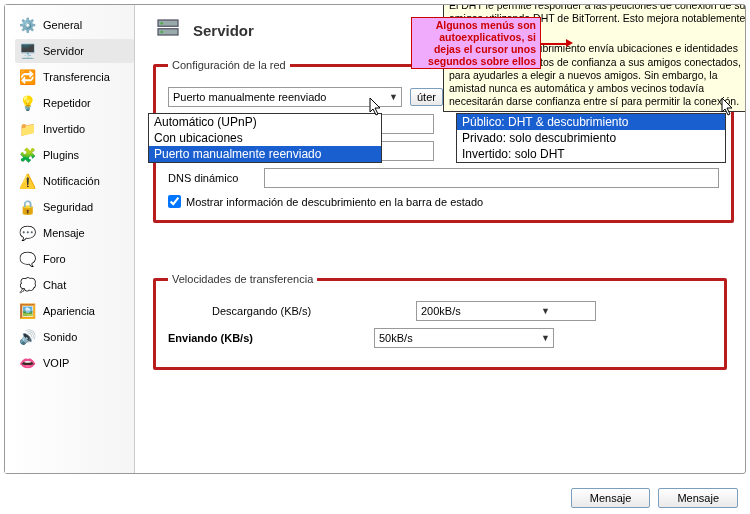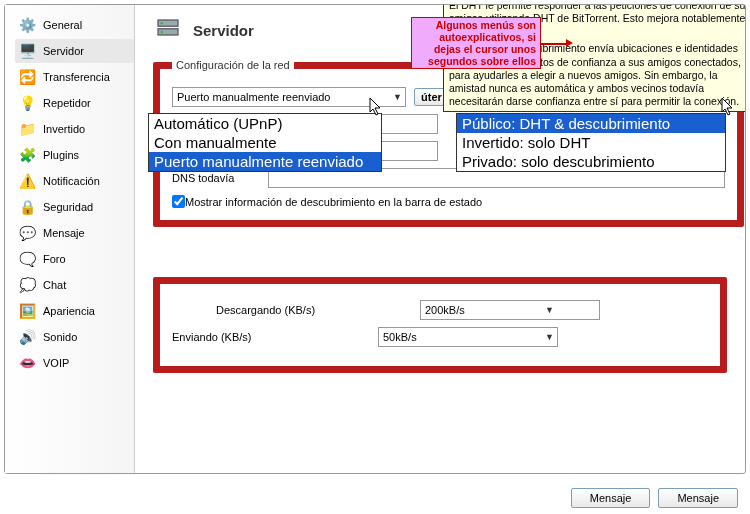--- a/index.html
+++ b/index.html
@@ -6,38 +6,38 @@
 body { font-family: Tahoma, Arial, sans-serif; font-size: 11px; background: #fff; width: 750px; height: 514px; position: relative; overflow: hidden; }
 .main { display: flex; height: 470px; border: 1px solid #999; margin: 4px; border-radius: 3px; background: #fff; }
 .sidebar { width: 130px; border-right: 1px solid #ccc; padding: 8px 0 8px 10px; overflow: hidden; background: linear-gradient(to right, #fff 0%, #f5f5f5 100%); }
 .sidebar-item { display: flex; align-items: center; padding: 3px 4px; cursor: pointer; margin-bottom: 2px; }
 .sidebar-item.selected { background: #e8e8e8; border-radius: 2px; }
 .sidebar-item .icon { width: 18px; height: 18px; margin-right: 6px; display: inline-flex; align-items: center; justify-content: center; font-size: 14px; }
 .content { flex: 1; padding: 10px 18px; position: relative; overflow: hidden; }
 .page-header { display: flex; align-items: center; margin-bottom: 14px; }
 .page-header .hicon { width: 30px; height: 30px; margin-right: 10px; }
 .page-header h2 { font-size: 15px; font-weight: bold; color: #333; }
-fieldset { border: 7px solid #b91c1c; border-radius: 2px; padding: 16px 12px 12px 12px; margin: 6px 0 14px 0; position: relative; }
+fieldset { border: 3px solid #b91c1c; border-radius: 2px; padding: 16px 12px 12px 12px; margin: 6px 0 14px 0; position: relative; }
 fieldset legend { padding: 0 4px; color: #333; font-size: 11px; }
 .row { display: flex; align-items: center; margin-bottom: 7px; gap: 6px; }
 .row label.lbl { width: 90px; }
 input[type=text] { border: 1px solid #999; padding: 2px 4px; font-size: 11px; height: 20px; background:#fff; }
 .puerto { width: 48px; text-align:left; }
 .combo-wrap { position: relative; }
 .combo-wrap .arrow { position: absolute; right: 4px; top: 50%; transform: translateY(-50%); pointer-events: none; font-size: 9px; color: #333; }
-.drop { position: absolute; background: #fff; border: 1px solid #333; font-size: 15px; z-index: 30; }
+.drop { position: absolute; background: #fff; border: 1px solid #333; font-size: 12px; z-index: 30; }
 .drop .opt { padding: 1px 5px; white-space: nowrap; }
 .drop .opt.sel { background: #1a5fcf; color: #fff; }
 .tooltip { position: absolute; right: 0; top: 0; width: 320px; background: #ffffe1; border: 1px solid #333; padding: 3px 5px; font-size: 10.5px; line-height: 1.25; z-index: 25; }
 .callout { position: absolute; top: 12px; left: 276px; width: 130px; background: #f0abfc; border: 1px solid #c00; padding: 1px 4px; color: #c00; font-size: 10.5px; line-height: 1.15; font-weight: bold; z-index: 40; text-align: right; }
 .callout .arrowline { position:absolute; right:-27px; top:50%; width:26px; height:2px; background:#c00;}
 .callout .arrowhead { position:absolute; right:-33px; top:50%; transform: translateY(-50%); border-left:7px solid #c00; border-top:4px solid transparent; border-bottom:4px solid transparent;}
 .buttons { position: absolute; bottom: 6px; right: 12px; display: flex; gap: 8px;}
 button.dlgbtn { border: 1px solid #7b9ebd; background: linear-gradient(#fff,#e9e9e9); padding: 3px 18px; font-size: 11px; border-radius: 2px; cursor:pointer; }
-.chk { display:flex; align-items:center; margin-top:6px;}
+.chk { display:flex; align-items:center; gap:5px; margin-top:6px;}
 .cursor-img { position:absolute; width:16px; height:20px; z-index:60; pointer-events:none;}
 .cursor-img svg{width:16px;height:20px;}
 .sep { height: 30px; }
 .dlw { width: 180px; }
 .ip { width: 170px; background:#f0f0f0; color:#555; border:1px solid #aaa; }
 </style>
 </head>
 <body>
 
 <div class="main">
@@ -119,84 +119,85 @@
     </div>
 
     <fieldset>
       <legend>Configuración de la red</legend>
 
       <div class="row">
         <div class="combo-wrap" style="width:234px;">
           <input type="text" class="combo" style="width: 234px;" readonly="" value="Puerto manualmente reenviado">
           <span class="arrow">▼</span>
         </div>
-        <button class="dlgbtn" style="padding:2px 6px;margin-left:2px;font-weight:bold;">úter</button>
+        <button class="dlgbtn" style="padding:2px 6px;margin-left:2px;">úter</button>
         <div class="combo-wrap" style="width:270px;margin-left:auto;">
           <input type="text" class="combo" style="width: 270px;" readonly="" value="Público: DHT &amp; descubrimiento">
           <span class="arrow">▼</span>
         </div>
       </div>
 
       <div class="row">
         <label class="lbl">Dirección local</label>
         <input type="text" class="ip" readonly="" value="192.168.1.60" style="">
         <span style="margin-left:auto;">Puerto:</span>
         <input type="text" class="puerto" value="5550" style="">
       </div>
       <div class="row">
         <label class="lbl">Dirección externa</label>
         <input type="text" class="ip" readonly="" value="79.155.104.227" style="">
         <span style="margin-left:auto;">Puerto:</span>
         <input type="text" class="puerto" value="5550" style="">
       </div>
       <div class="row">
-        <label class="lbl">DNS todavía</label>
+        <label class="lbl">DNS dinámico</label>
         <input type="text" style="flex: 1 1 0%;" value="">
       </div>
       <div class="chk">
         <input type="checkbox" checked="" style="">
         <span>Mostrar información de descubrimiento en la barra de estado</span>
       </div>
     </fieldset>
 
     <div class="sep"></div>
 
     <fieldset>
+      <legend>Velocidades de transferencia</legend>
       <div class="row">
         <label style="width:200px;padding-left:44px;">Descargando (KB/s)</label>
         <div class="combo-wrap" style="width:180px;padding-left:42px;">
           <input type="text" class="dlw" value="200kB/s" style="">
           <span class="arrow">▼</span>
         </div>
       </div>
       <div class="row">
-        <label style="width:200px;">Enviando (KB/s)</label>
+        <label style="width:200px;font-weight:bold;">Enviando (KB/s)</label>
         <div class="combo-wrap" style="width:180px;">
           <input type="text" class="dlw" value="50kB/s" style="">
           <span class="arrow">▼</span>
         </div>
       </div>
     </fieldset>
 
     <div class="tooltip" style="top:-10px; right:-18px;">
       <div>El DHT le permite responder a las peticiones de conexión de sus amigos utilizando DHT de BitTorrent. Esto mejora notablemente la conectividad.</div>
       <div style="height:4px;"></div>
       <div>El servicio de descubrimiento envía ubicaciones e identidades GPG de sus contactos de confianza a sus amigos conectados, para ayudarles a elegir a nuevos amigos. Sin embargo, la amistad nunca es automática y ambos vecinos todavía necesitarán darse confianza entre sí para permitir la conexión.</div>
     </div>
 
     <div class="drop" id="drop1" style="left:13px; top:108px; width:234px;">
         <div class="opt">Automático (UPnP)</div>
-        <div class="opt">Con manualmente</div>
+        <div class="opt">Con ubicaciones</div>
         <div class="opt sel">Puerto manualmente reenviado</div>
       </div>
 
     <div class="drop" id="drop2" style="right:19px; top:108px; width:270px;">
         <div class="opt sel">Público: DHT &amp; descubrimiento</div>
+        <div class="opt">Privado: solo descubrimiento</div>
         <div class="opt">Invertido: solo DHT</div>
-        <div class="opt">Privado: solo descubrimiento</div>
       </div>
 
     <div class="cursor-img" style="left:234px; top:92px;">
       <svg viewBox="0 0 16 20">
           <path d="M1 1 L1 15 L4 12 L7 18 L9 17 L6 11 L11 11 Z" fill="#fff" stroke="#000" stroke-width="1"></path>
         </svg>
     </div>
     <div class="cursor-img" style="right:8px; top:92px;">
       <svg viewBox="0 0 16 20">
           <path d="M1 1 L1 15 L4 12 L7 18 L9 17 L6 11 L11 11 Z" fill="#fff" stroke="#000" stroke-width="1"></path>

